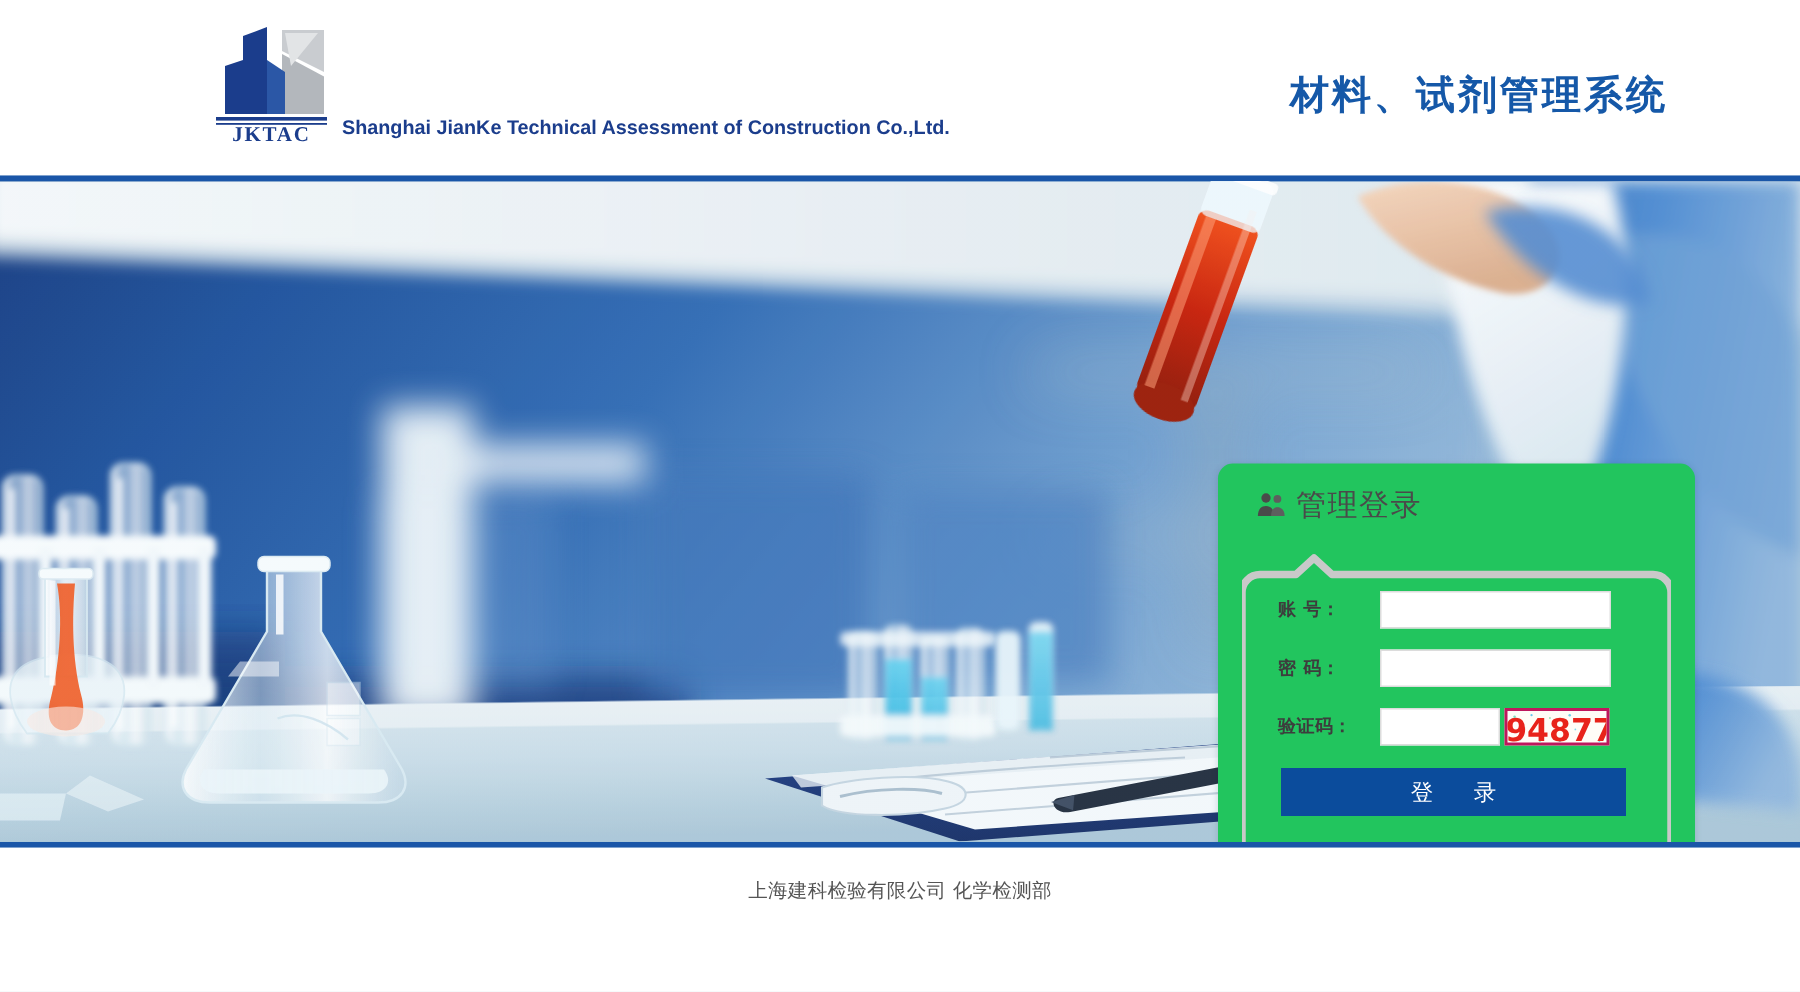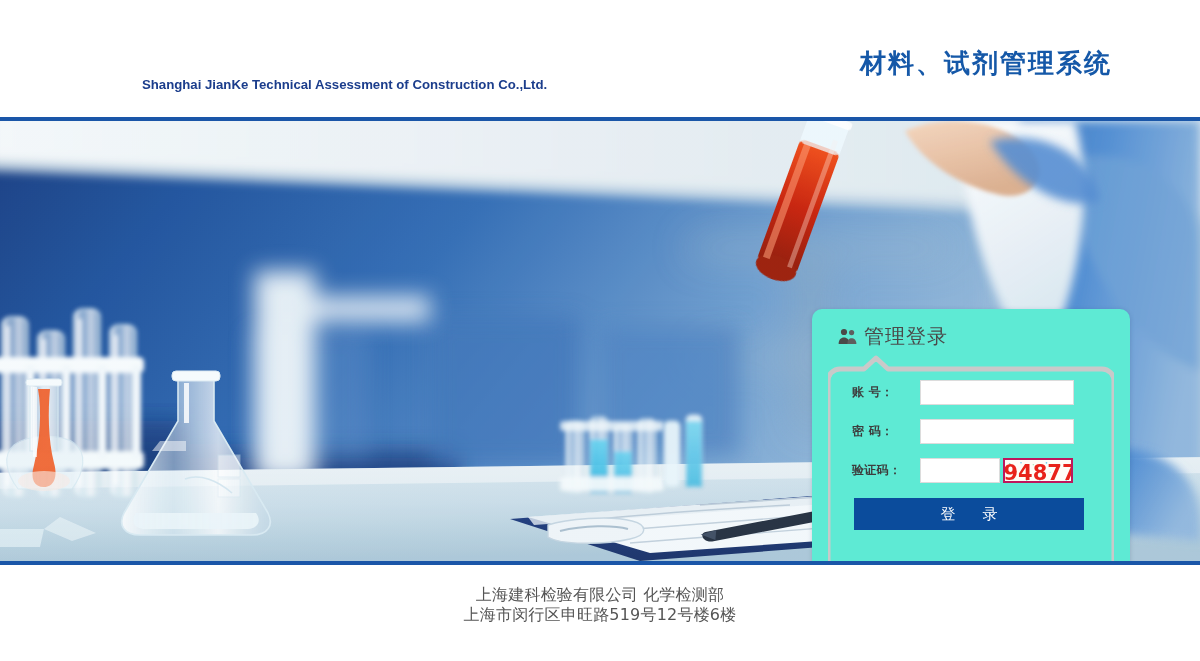--- a/index.html
+++ b/index.html
@@ -103,21 +103,21 @@
   }
   .hero-photo svg { display: block; width: 1200px; height: 440px; }
 
   
   .login-card {
     position: absolute;
     left: 812px;
     top: 188px;
     width: 318px;
     height: 282px;
-    background: #5eead4;
+    background: #22c55e;
     border-radius: 10px;
     box-shadow: 0 1px 5px rgba(20,40,70,0.18);
     z-index: 5;
   }
 
   .login-title {
     position: absolute;
     left: 26px;
     top: 12px;
     display: flex;
@@ -138,21 +138,21 @@
     font-size: 20px;
     color: #4a4a4a;
     letter-spacing: 1px;
     line-height: 22px;
     white-space: nowrap;
   }
 
   .fieldset {
     position: absolute;
     left: 16px;
-    top: 46px;
+    top: 60px;
     width: 311px;
     height: 220px;
   }
 
   .fieldset-border {
     position: absolute;
     inset: 0;
     width: 286px;
     height: 220px;
   }
@@ -249,36 +249,53 @@
   .footer {
     width: 1200px;
     height: 92px;
     background: #ffffff;
     padding-top: 20px;
     text-align: center;
   }
 
   .fline {
     font-family: "DejaVu Sans", "Liberation Sans", sans-serif;
-    font-size: 16px;
+    font-size: 13px;
     color: #555555;
     line-height: 20px;
     letter-spacing: 0.2px;
     white-space: nowrap;
   }
   .fline.f3 { font-size: 12px; }
 </style>
 </head>
 <body>
 
 <div class="page">
 
   <div class="header">
 
     <div class="brand">
+      <div class="logo-mark">
+        <svg viewBox="0 0 86 82" width="86" height="82" aria-hidden="true">
+
+          <polygon points="50,6 78,6 78,34 50,20" fill="#c9ccd0"></polygon>
+          <polygon points="50,22 78,37 78,62 50,62" fill="#b3b7bc"></polygon>
+          <polygon points="52,8 74,8 56,30" fill="#e2e4e6"></polygon>
+
+          <polygon points="24,10 40,4 40,62 24,62" fill="#1b3d8c"></polygon>
+          <polygon points="12,30 24,26 24,62 12,62" fill="#1b3d8c"></polygon>
+          <polygon points="40,26 52,34 52,62 40,62" fill="#2b57a6"></polygon>
+
+          <rect x="6" y="64" width="74" height="2.4" fill="#1b3d8c"></rect>
+          <rect x="6" y="68" width="74" height="1.2" fill="#1b3d8c"></rect>
+
+          <text x="43" y="80" text-anchor="middle" font-family="Liberation Serif, DejaVu Serif, serif" font-size="14" font-weight="bold" fill="#1b3d8c" letter-spacing="1.2">JKTAC</text>
+        </svg>
+      </div>
       <div class="brand-text">
         <div class="brand-en">Shanghai JianKe Technical Assessment of Construction Co.,Ltd.</div>
       </div>
     </div>
 
     <div class="sys-title">材料、试剂管理系统</div>
   </div>
 
   <div class="hero">
     <div class="hero-photo">
@@ -568,16 +585,15 @@
             <button class="login-btn">登　录</button>
           </div>
 
         </div>
       </div>
     </div>
   </div>
 
   <div class="footer">
     <div class="fline">上海建科检验有限公司 化学检测部</div>
-    <div class="fline">上海市闵行区申旺路519号12号楼6楼</div>
   </div>
 
 </div>
 
 </body></html>

